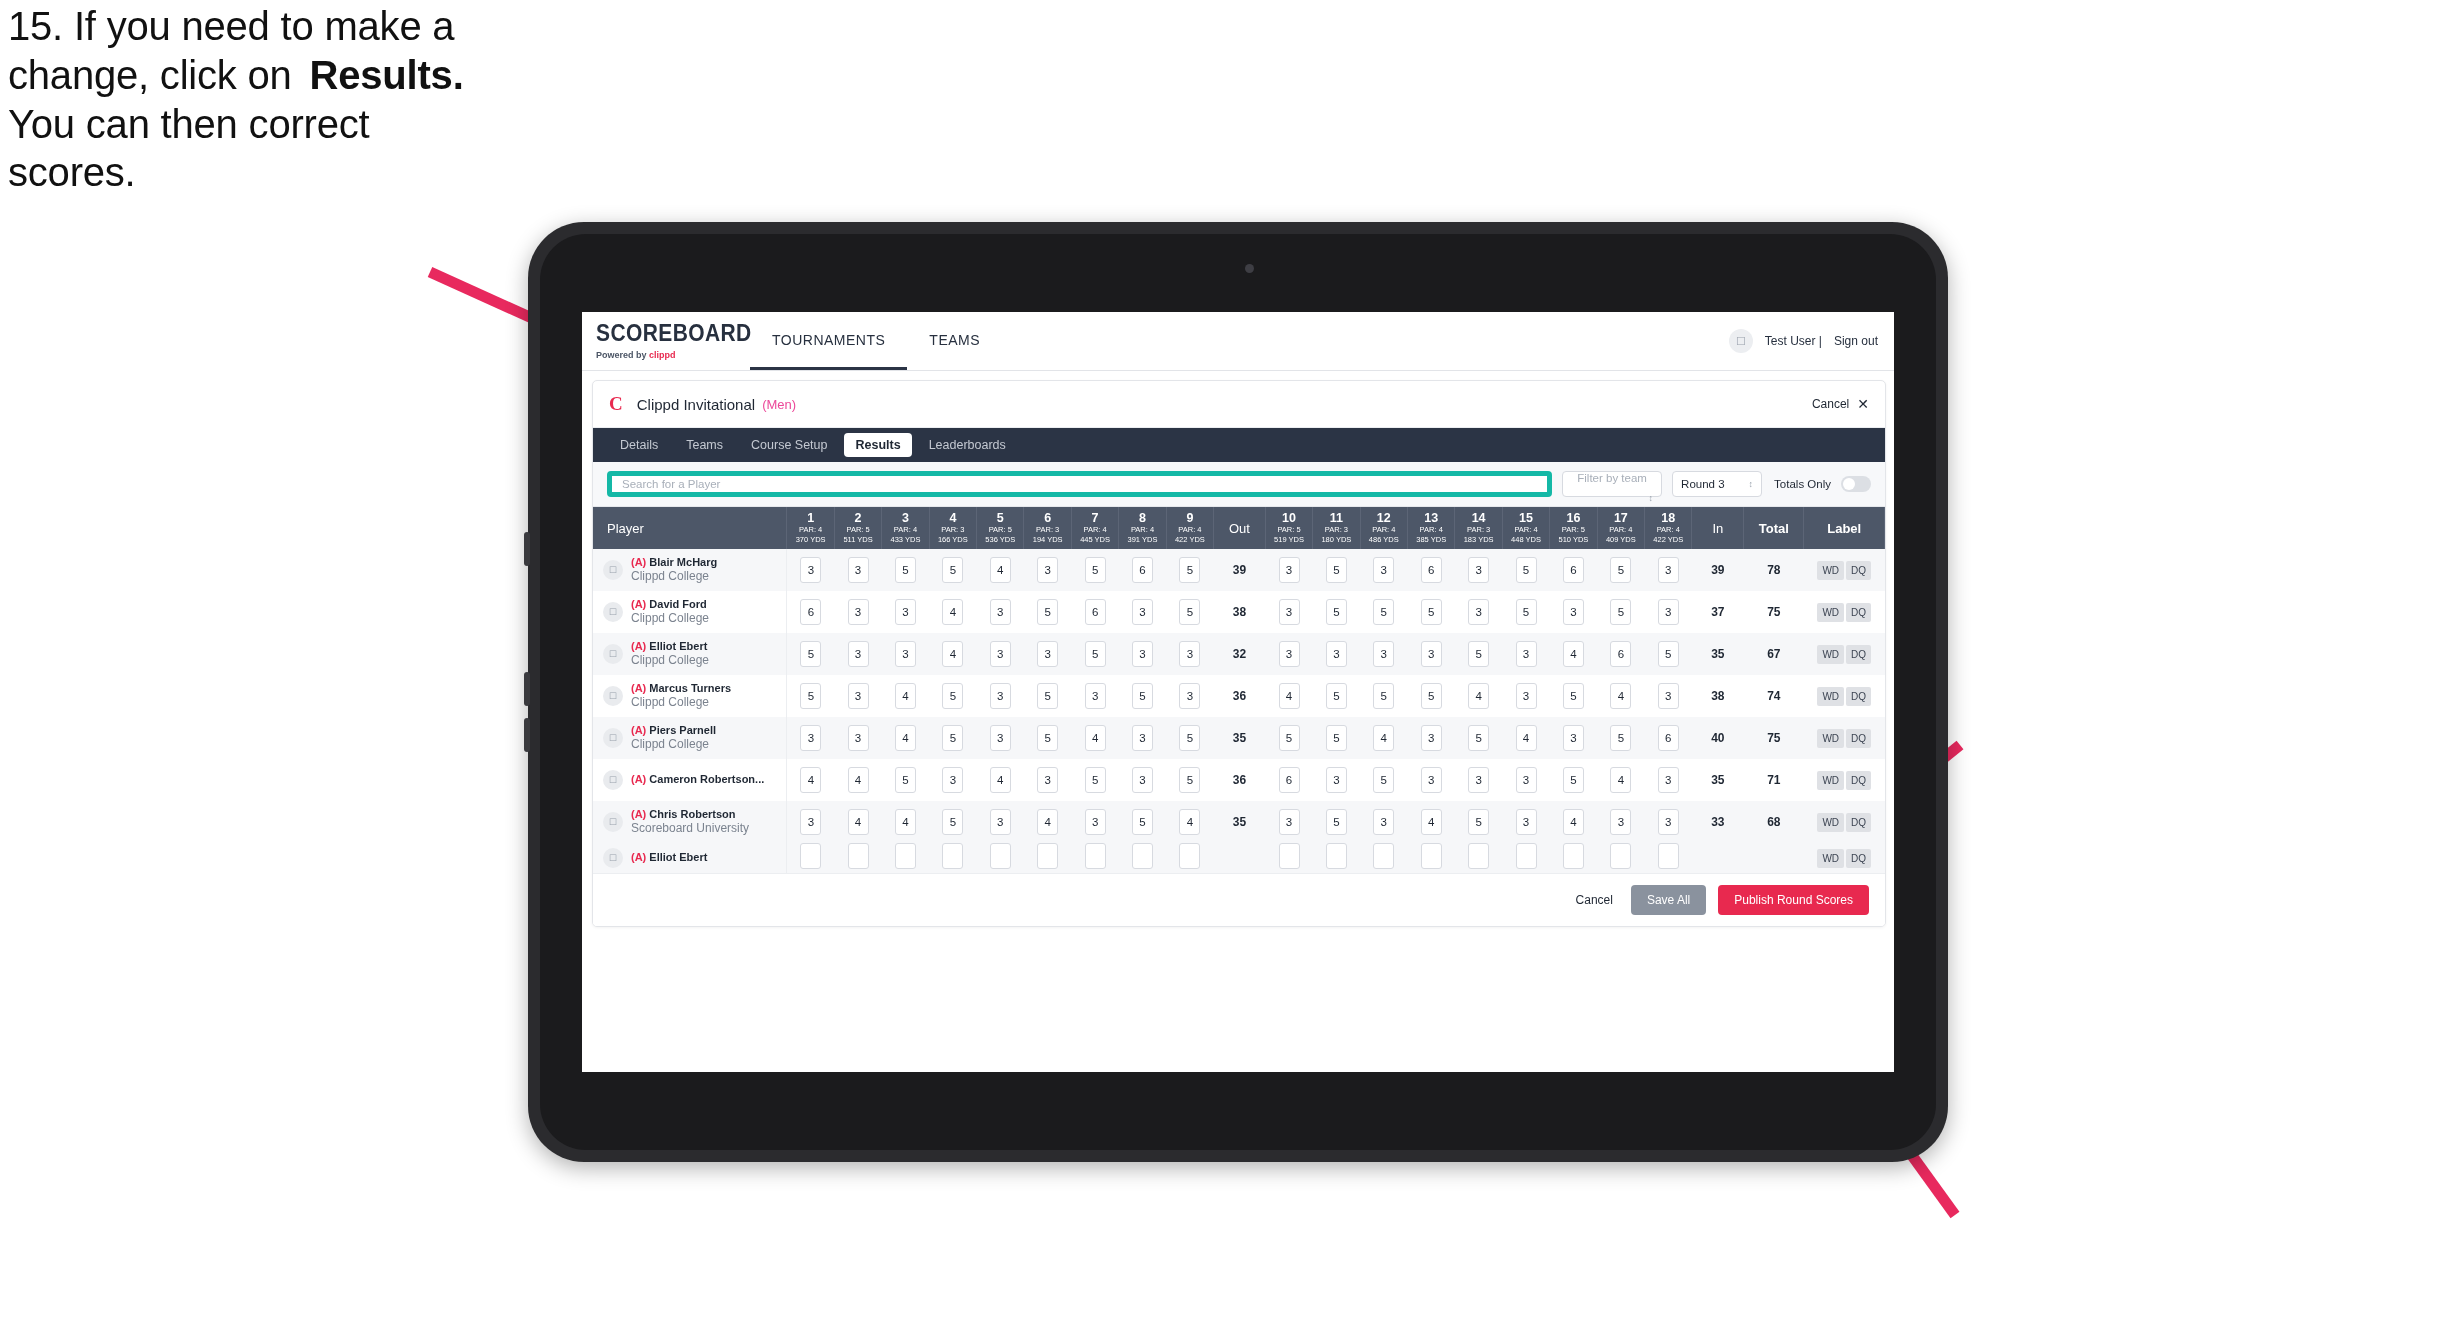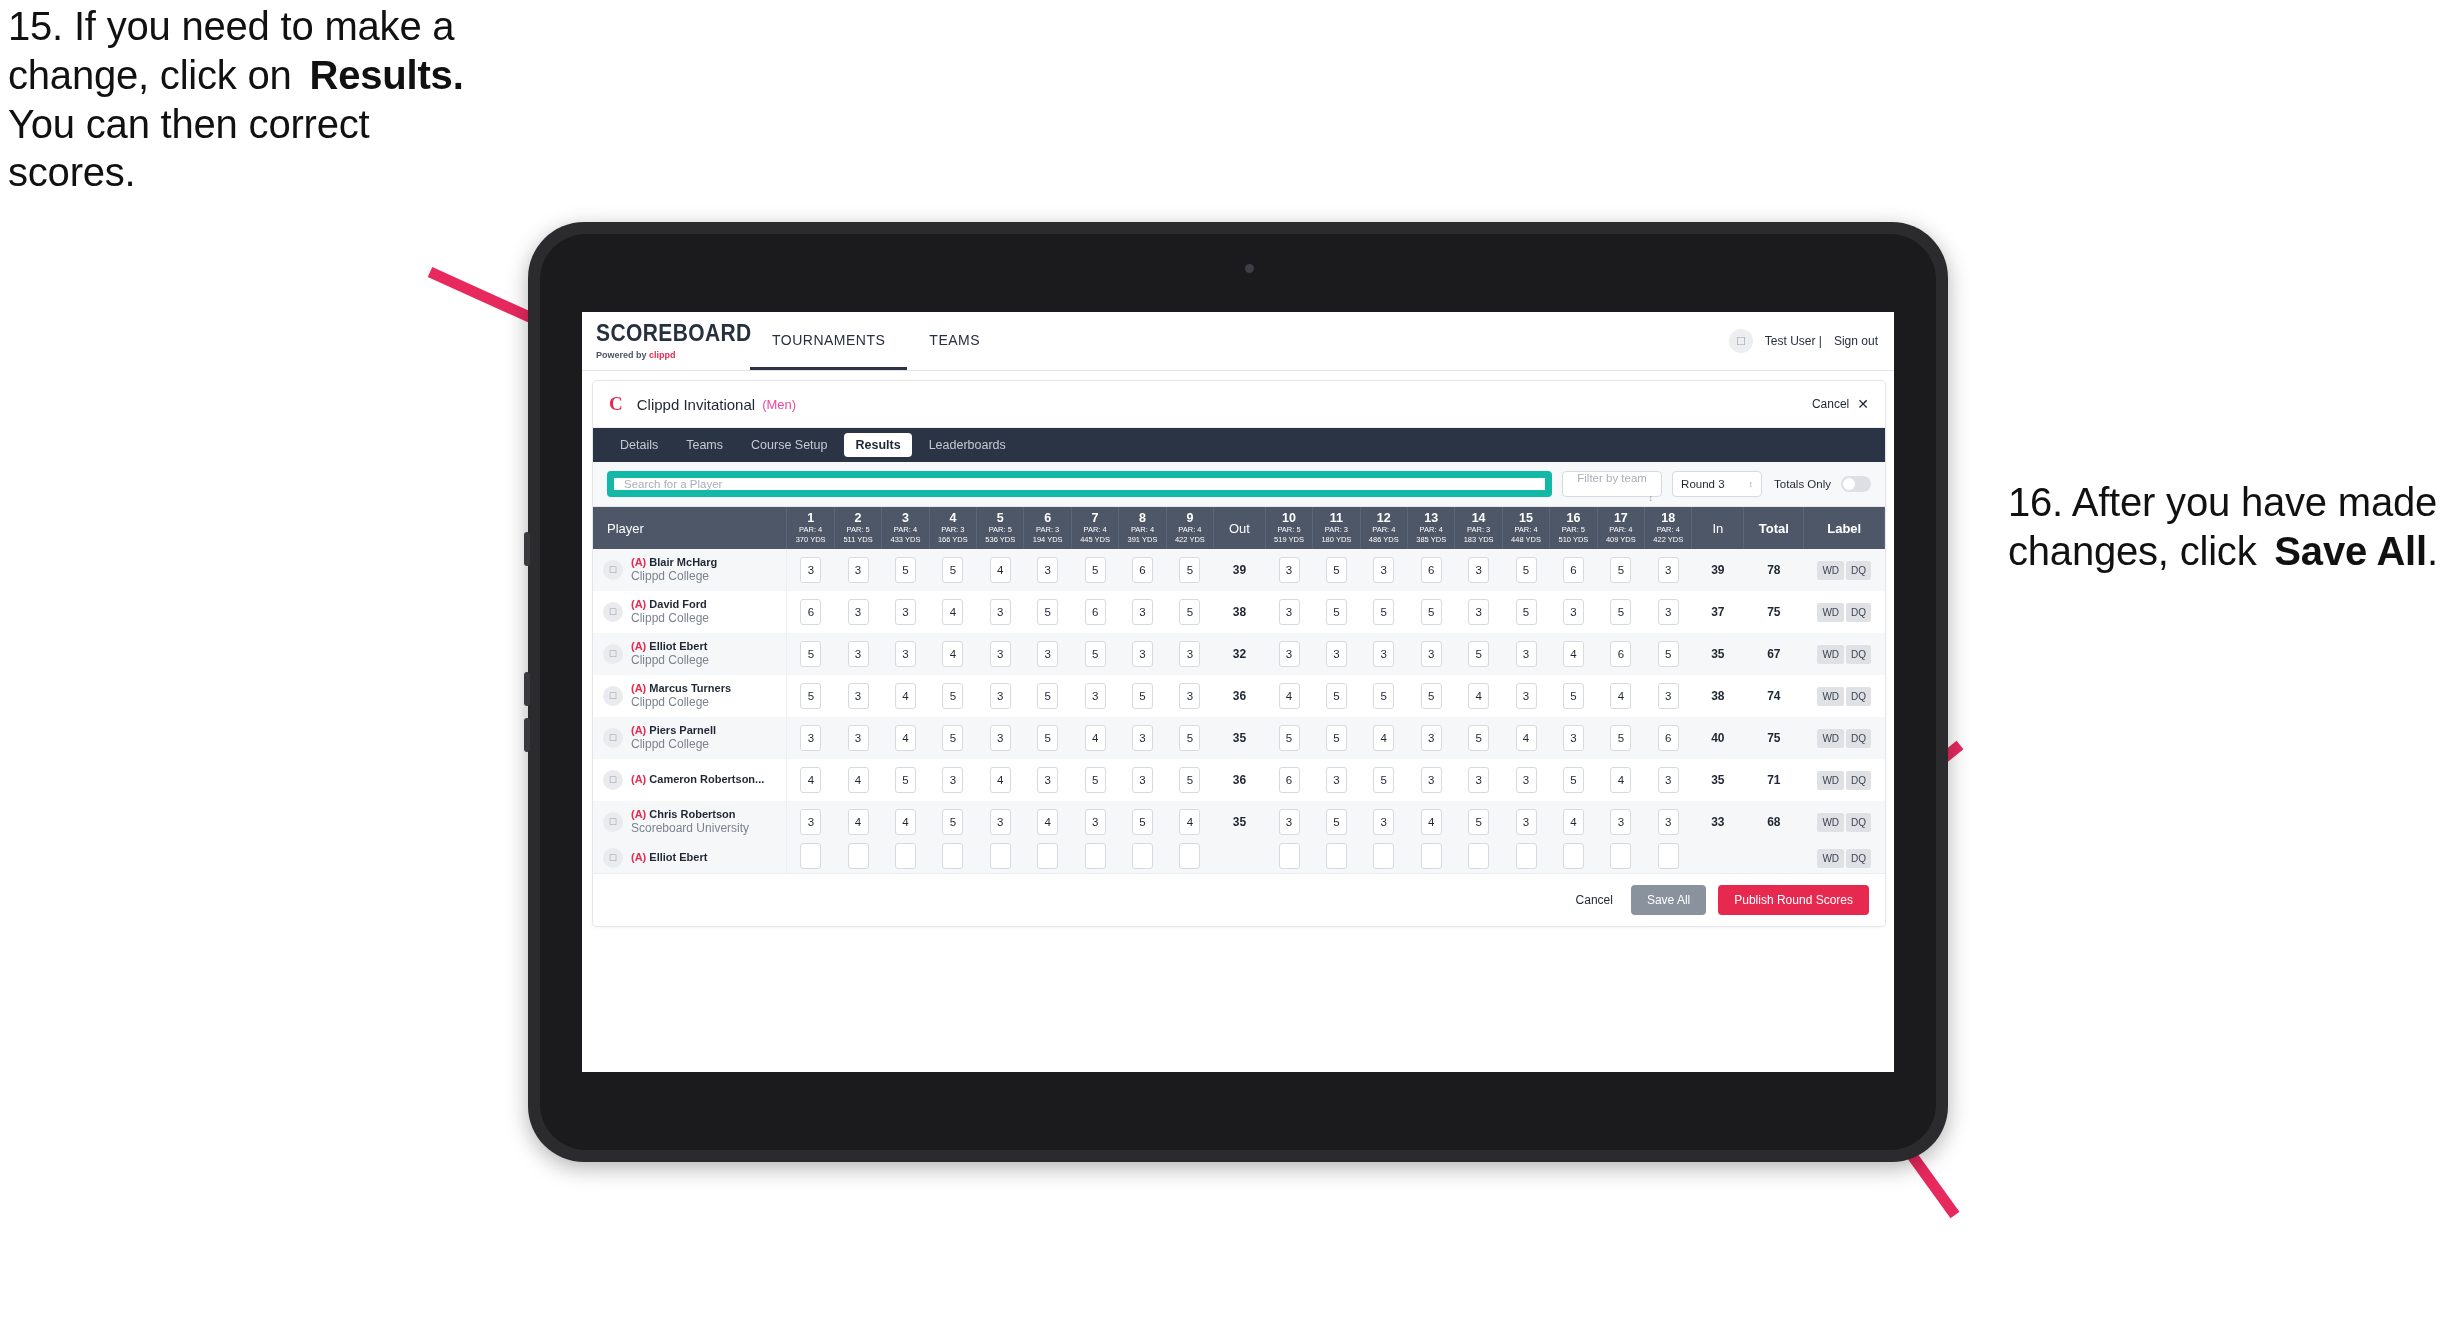--- a/index.html
+++ b/index.html
@@ -211,21 +211,21 @@
     display: flex;
     align-items: center;
     padding: 0 14px;
     gap: 10px;
     border-bottom: 1px solid #e6e8ec;
   }
   #search-input {
     flex: 1;
     height: 26px;
     background: #ffffff;
-    border: 7px solid #14b8a6;
+    border: 5px solid #14b8a6;
     border-radius: 4px;
     padding: 0 10px;
     font-size: 11.5px;
     color: #9aa2ad;
     font-family: "Liberation Sans", sans-serif;
     box-sizing: border-box;
   }
   #search-input::placeholder { color: #a8afb9; }
   .select-box {
     height: 26px;
@@ -392,23 +392,20 @@
     </defs>
     <line x1="430" y1="272" x2="868" y2="470" stroke="#e8295e" stroke-width="11" marker-end="url(#ah)"></line>
     <line x1="1960" y1="745" x2="1700" y2="955" stroke="#e8295e" stroke-width="11" marker-end="url(#ah)"></line>
     <line x1="1955" y1="1215" x2="1838" y2="1053" stroke="#e8295e" stroke-width="11" marker-end="url(#ah)"></line>
   </svg>
 
   <div class="callout" id="callout-15">
     <span>15.</span><span> If you need to make a change, click on </span><b>Results.</b><span> You can then correct scores.</span>
   </div>
 
-  <div class="callout" id="callout-16">
-    <span>16.</span><span> After you have made changes, click </span><b>Save All</b><span>.</span>
-  </div>
 
 
   <div id="tablet">
     <div class="tablet-btn" id="btn-power"></div>
     <div class="tablet-btn" id="btn-vol1"></div>
     <div class="tablet-btn" id="btn-vol2"></div>
     <div id="tablet-inner">
       <div id="cam-dot"></div>
 
       <div id="screen">

